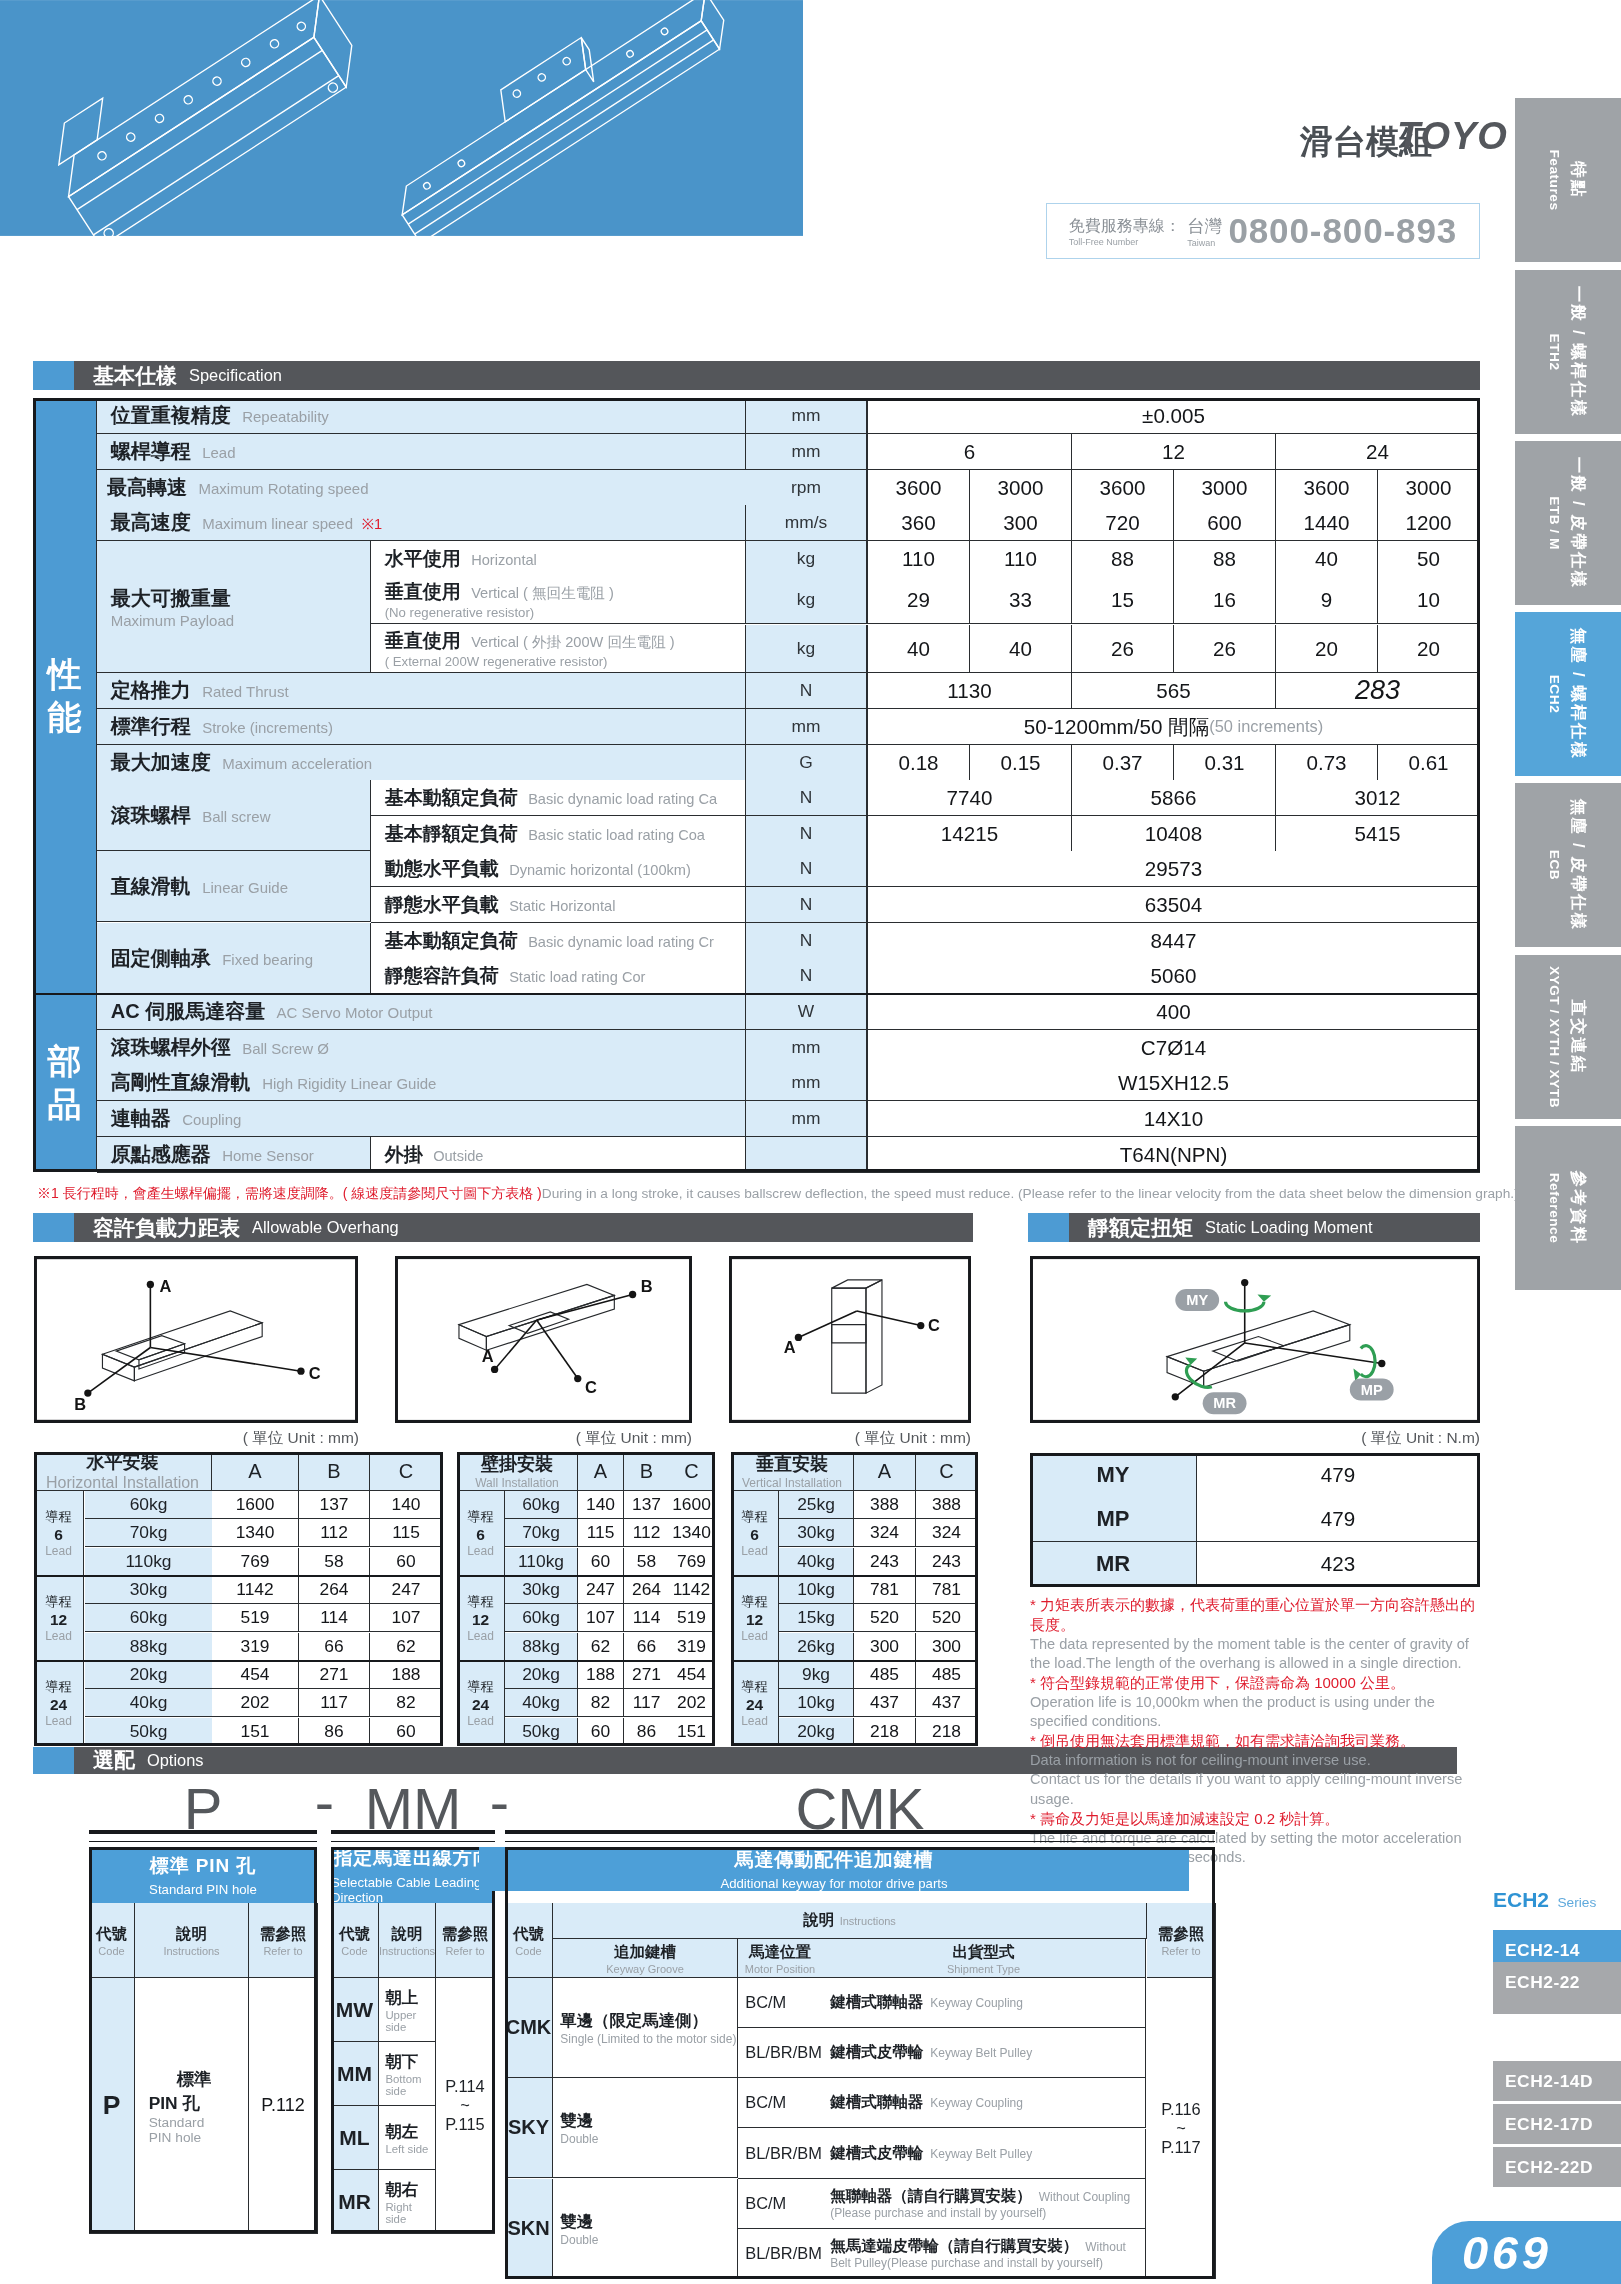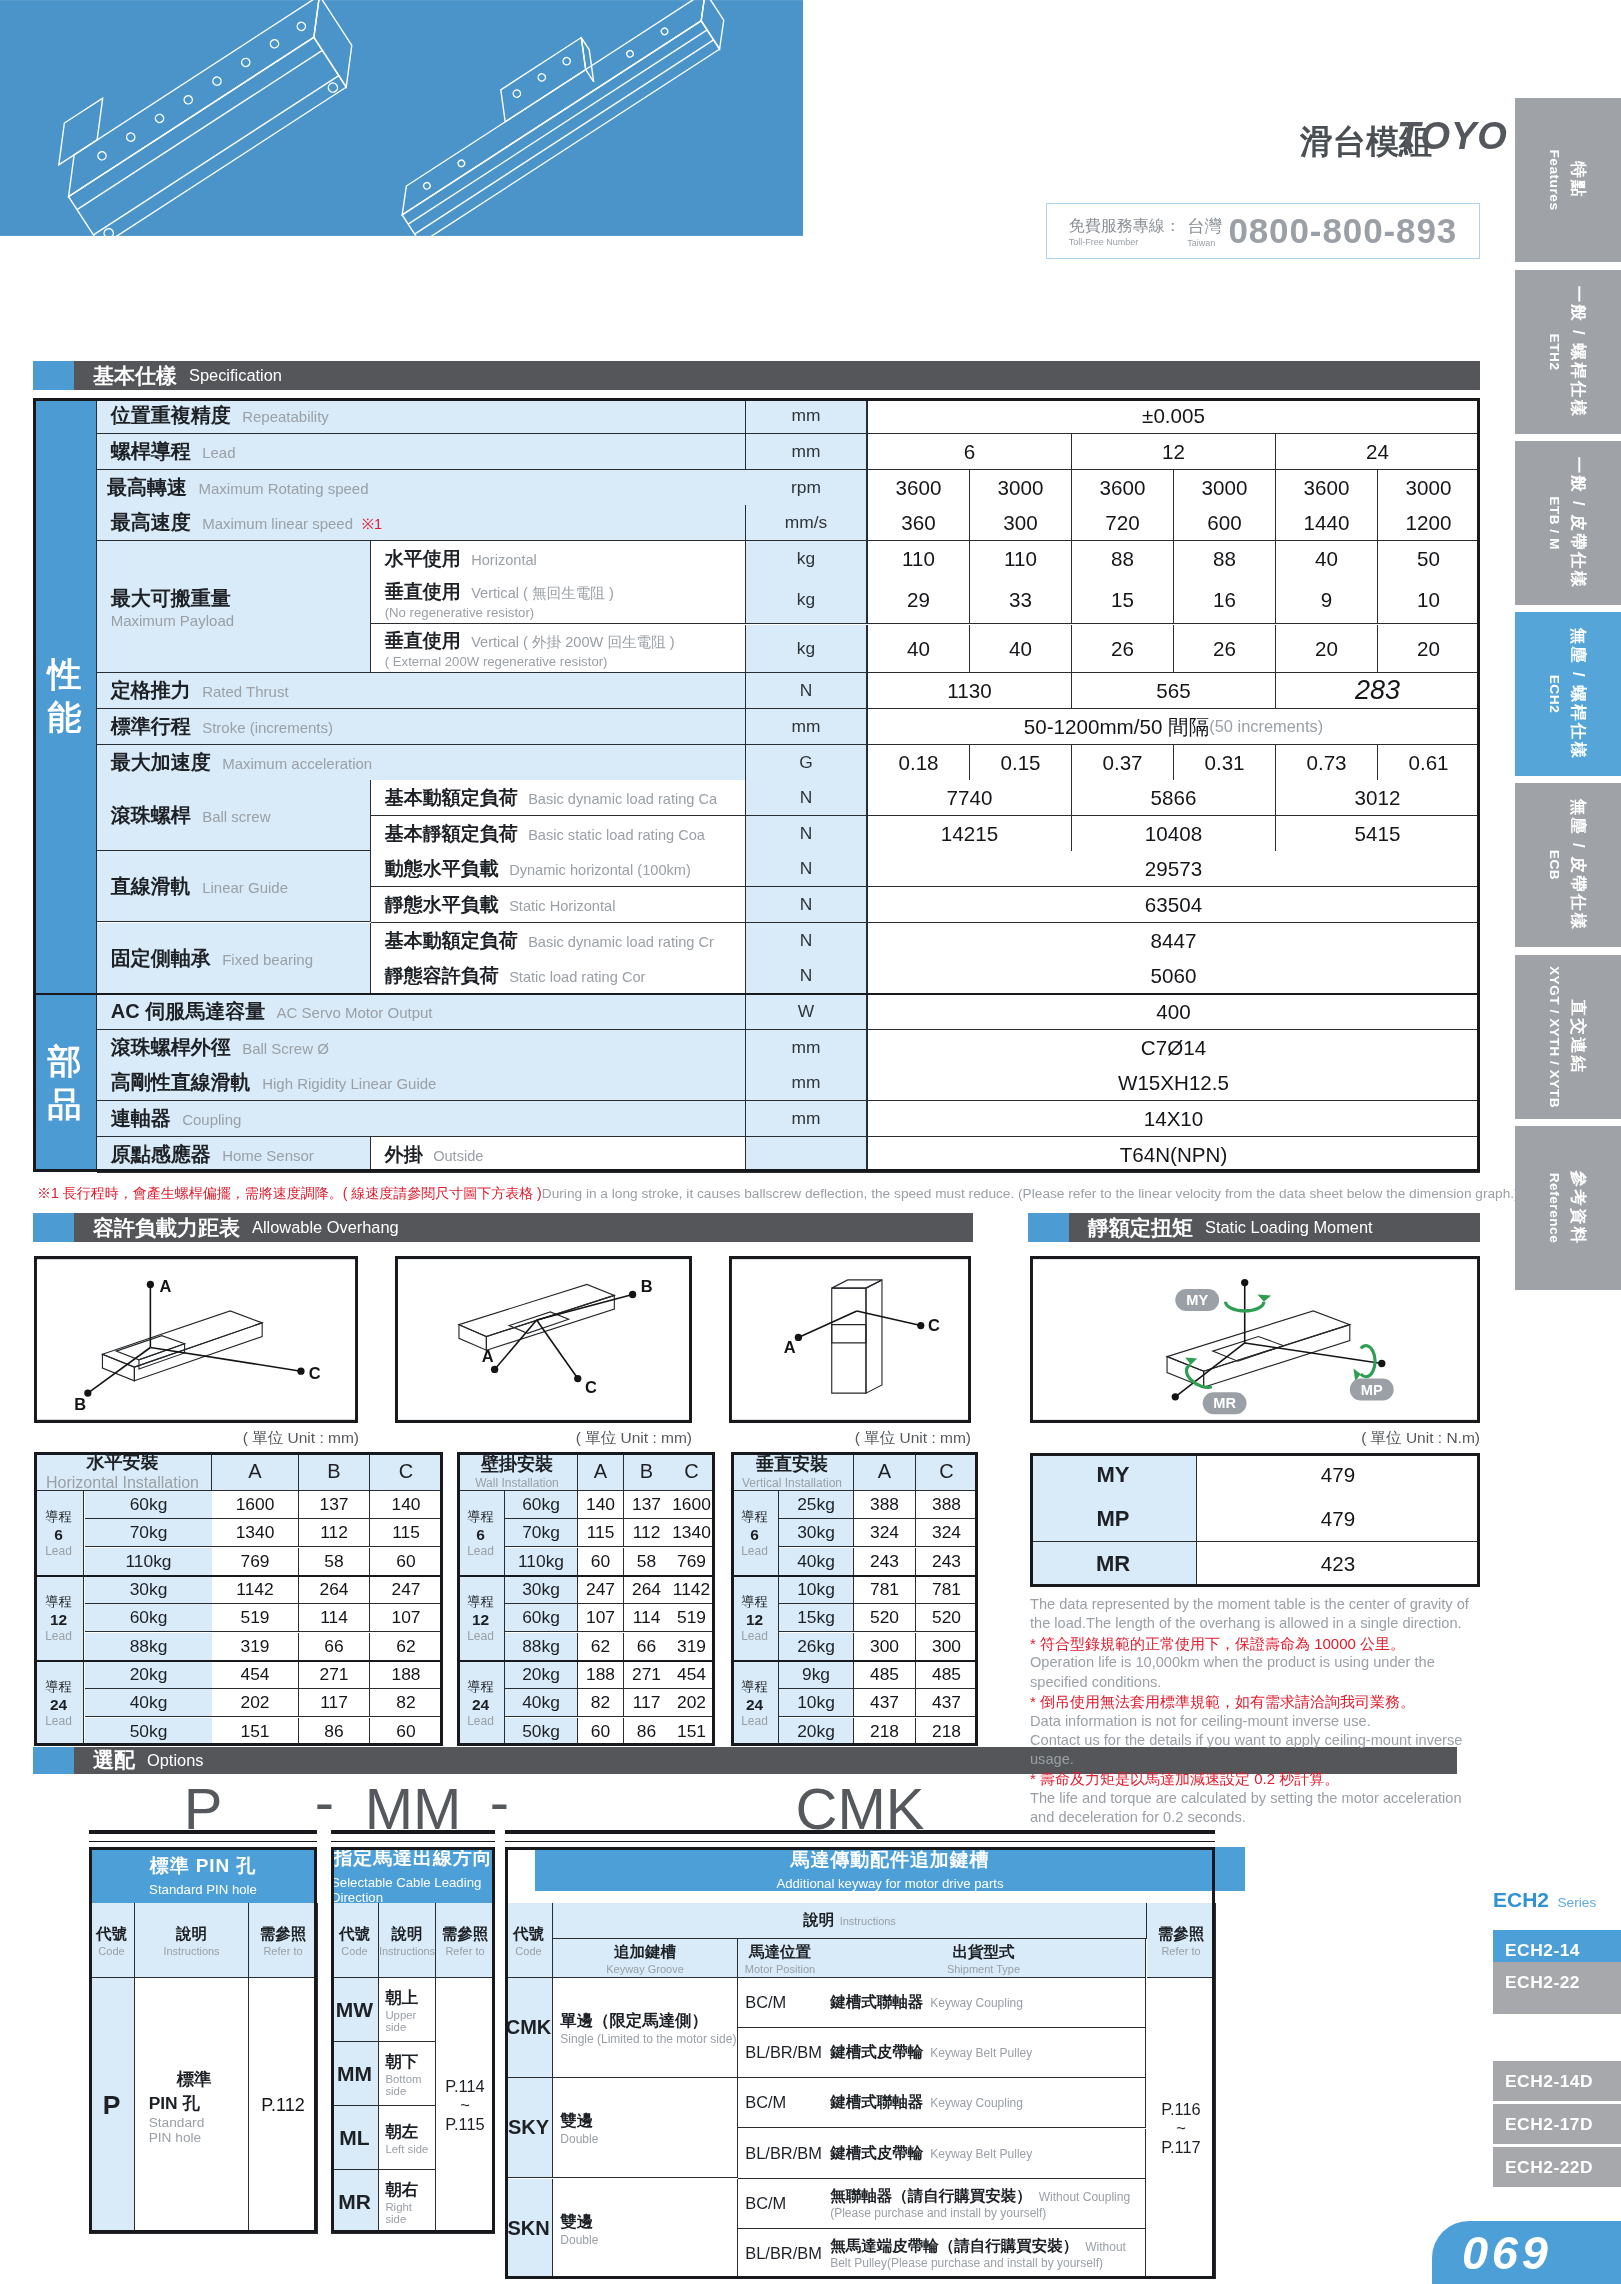--- a/index.html
+++ b/index.html
@@ -767,20 +767,21 @@
     <div class="cell c-blue c-center" style="left: 1030px; top: 1497px; width: 167px; height: 45px;">
       <span class="zh" style="font-size: 22px;">MP</span>
     </div>
     <div class="cell val" style="left: 1197px; top: 1497px; width: 283px; height: 45px;">479</div>
     <div class="cell c-blue c-center" style="left: 1030px; top: 1542px; width: 167px; height: 45px;">
       <span class="zh" style="font-size: 22px;">MR</span>
     </div>
     <div class="cell val" style="left: 1197px; top: 1542px; width: 283px; height: 45px;">423</div>
     <div class="frame" style="left: 1030px; top: 1453px; width: 450px; height: 134px;"></div>
     <div class="abs" style="left: 1030px; top: 1595px; width: 455px; height: 151px;">
+      <div class="note-red">* 力矩表所表示的數據，代表荷重的重心位置於單一方向容許懸出的長度。</div>
       <div class="note-gray">The data represented by the moment table is the center of gravity of the load.The length of the overhang is allowed in a single direction.</div>
       <div class="note-red">* 符合型錄規範的正常使用下，保證壽命為 10000 公里。</div>
       <div class="note-gray">Operation life is 10,000km when the product is using under the specified conditions.</div>
       <div class="note-red">* 倒吊使用無法套用標準規範，如有需求請洽詢我司業務。</div>
       <div class="note-gray">Data information is not for ceiling-mount inverse use.</div>
       <div class="note-gray">Contact us for the details if you want to apply ceiling-mount inverse usage.</div>
       <div class="note-red">* 壽命及力矩是以馬達加減速設定 0.2 秒計算。</div>
       <div class="note-gray">The life and torque are calculated by setting the motor acceleration and deceleration for 0.2 seconds.</div>
     </div>
     <div class="hline" style="left: 89px; top: 1830px; width: 228px; height: 4.1px;"></div>
@@ -859,21 +860,21 @@
       <div class="en" style="font-size: 11.4px;">Right side</div>
     </div>
     <div class="cell c-colc" style="left: 436px; top: 1978px; width: 59px; height: 256px;">
       <div style="font-size: 16.4px;">P.114</div>
       <div style="font-size: 16.4px;">~</div>
       <div style="font-size: 16.4px;">P.115</div>
     </div>
     <div class="frame" style="left: 331px; top: 1847px; width: 164px; height: 386px;"></div>
     <div class="hline" style="left: 505px; top: 1830px; width: 710px; height: 4.1px;"></div>
     <div class="hline" style="left: 505px; top: 1841px; width: 710px; height: 1.4px;"></div>
-    <div class="bluehead" style="left: 535px; top: 1847px; width: 710px; height: 44px;">
+    <div class="bluehead" style="left: 479px; top: 1847px; width: 710px; height: 44px;">
       <div class="a">馬達傳動配件追加鍵槽</div>
       <div class="b">Additional keyway for motor drive parts</div>
     </div>
     <div class="cell c-blue c-colc" style="left: 505px; top: 1903px; width: 48px; height: 75px;">
       <div class="zh" style="font-size: 15.5px;">代號</div>
       <div class="en" style="font-size: 11px;">Code</div>
     </div>
     <div class="cell c-blue c-center" style="left: 553px; top: 1903px; width: 594px; height: 36px;">
       <span class="zh" style="font-size: 15.5px;">說明</span>
       <span class="en" style="font-size: 11px; margin-left: 5.5px;"> Instructions</span>

